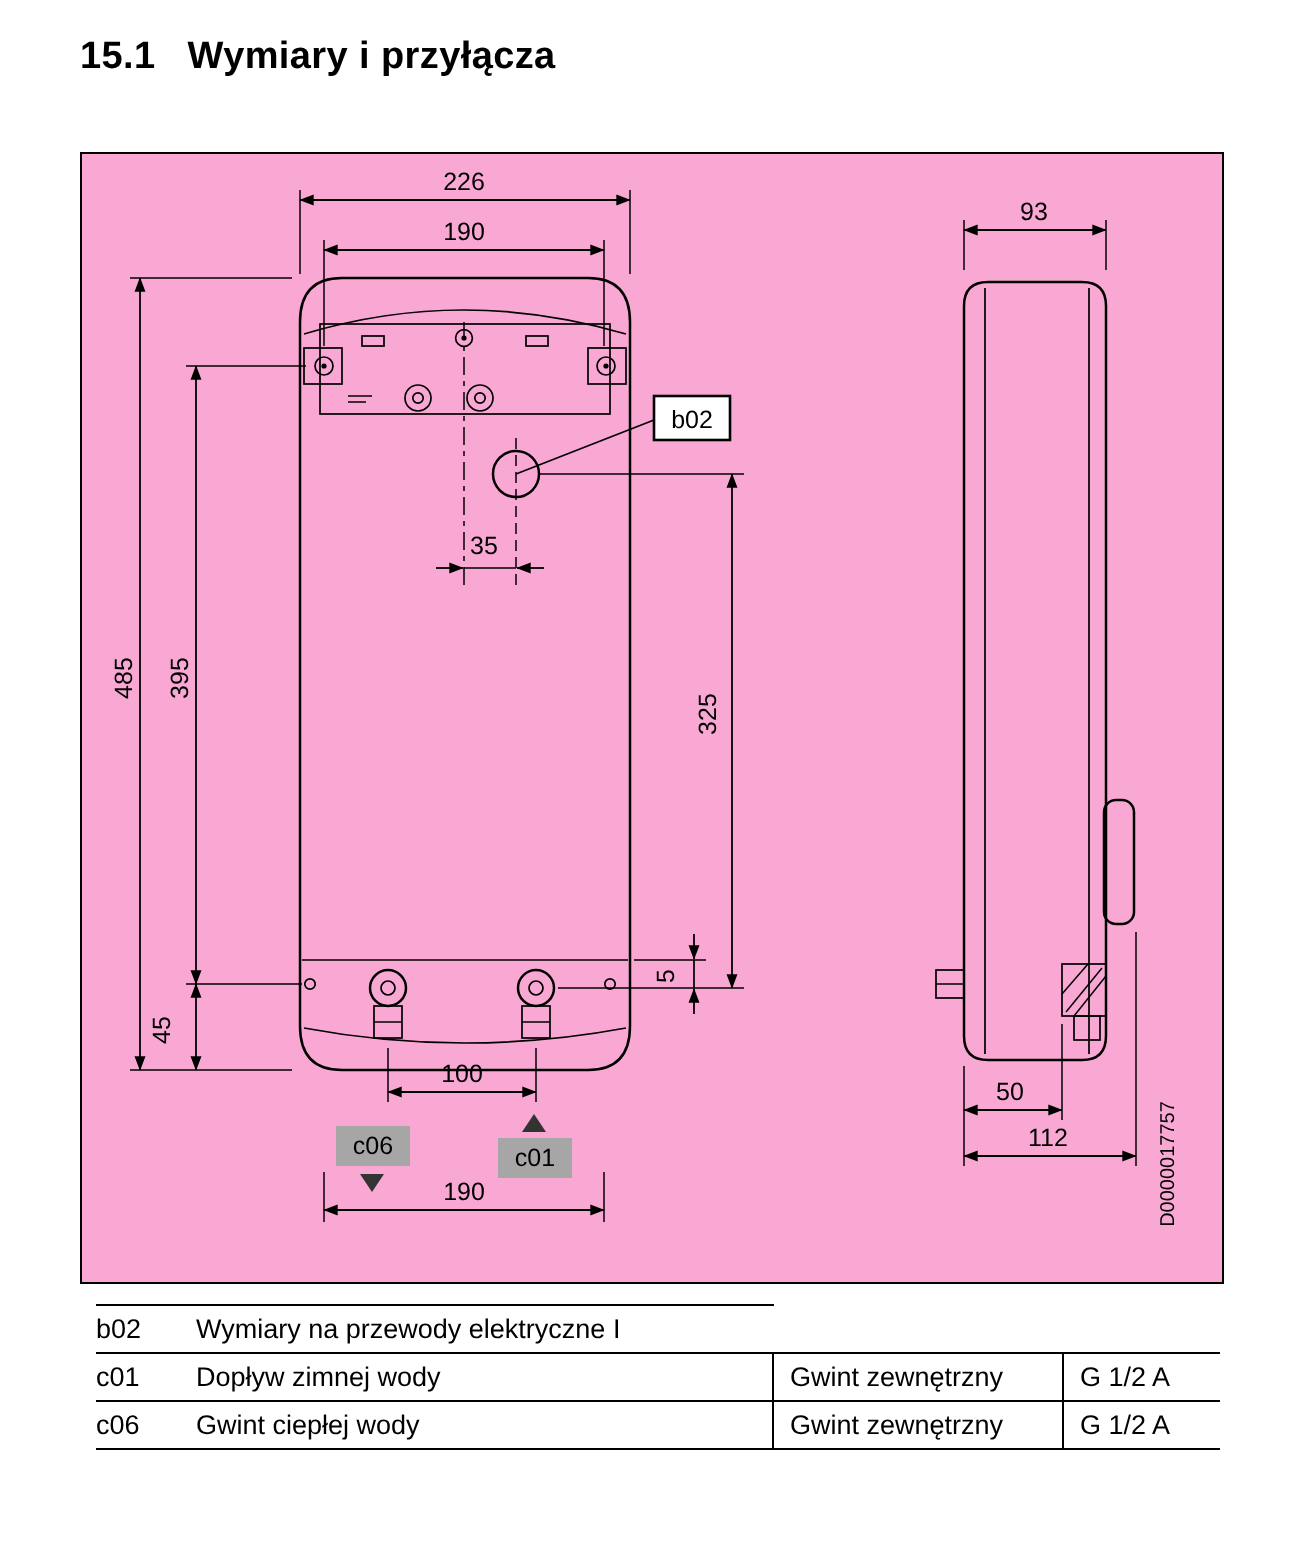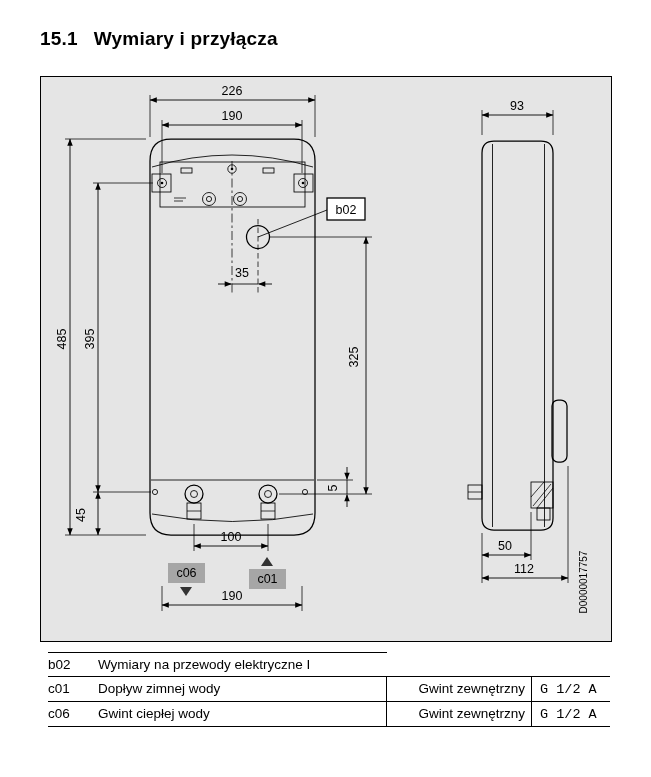--- a/index.html
+++ b/index.html
@@ -1,36 +1,36 @@
 <!DOCTYPE html>
 <html><head>
 <meta charset="utf-8">
 <style>
   html,body{margin:0;padding:0;background:#fff;}
   body{width:651px;height:777px;position:relative;font-family:"Liberation Sans",sans-serif;color:#000;overflow:hidden;}
 
-  .page-title{position:absolute;left:40px;top:28px;font-size:19px;font-weight:bold;letter-spacing:.2px;}
+  .page-title{position:absolute;left:40px;top:18px;font-size:19px;font-weight:bold;letter-spacing:.2px;}
   .page-title .num{margin-right:16px;}
 
-  .frame{position:absolute;left:40px;top:76px;width:570px;height:564px;border:1px solid #000;background:#e5e5e5;}
+  .frame{position:absolute;left:40px;top:76px;width:570px;height:564px;border:1px solid #000;background:#f9a8d4;}
   svg{display:block;}
   svg text{font-family:"Liberation Sans",sans-serif;font-size:12.5px;fill:#000;}
   .doc-num{font-size:10px;}
   .callout-label{font-size:12.5px;}
 
   .ext{stroke:#000;stroke-width:.75;fill:none;}
   .dimln{stroke:#000;stroke-width:.9;fill:none;}
   .ln{stroke:#000;stroke-width:1.25;fill:none;}
   .ln2{stroke:#000;stroke-width:.85;fill:none;}
 
   .legend{position:absolute;left:48px;top:652px;width:562px;border-collapse:collapse;font-size:13.5px;}
   .legend td{padding:4px 6px 4px 0;vertical-align:baseline;}
   .legend td.code{width:44px;}
-  .legend td.thread{width:130px;padding-left:8px;text-align:right;}
-  .legend td.size{width:64px;padding-left:8px;font-family:Liberation Mono, monospace;}
+  .legend td.thread{width:130px;padding-left:8px;}
+  .legend td.size{width:64px;padding-left:8px;}
   .bt{border-top:1px solid #000;}
   .bb{border-bottom:1px solid #000;}
   .bl{border-left:1px solid #000;}
 </style>
 </head>
 <body>
 
 <div class="page-title">
   <span class="num">15.1</span><span>Wymiary i przyłącza</span>
 </div>

